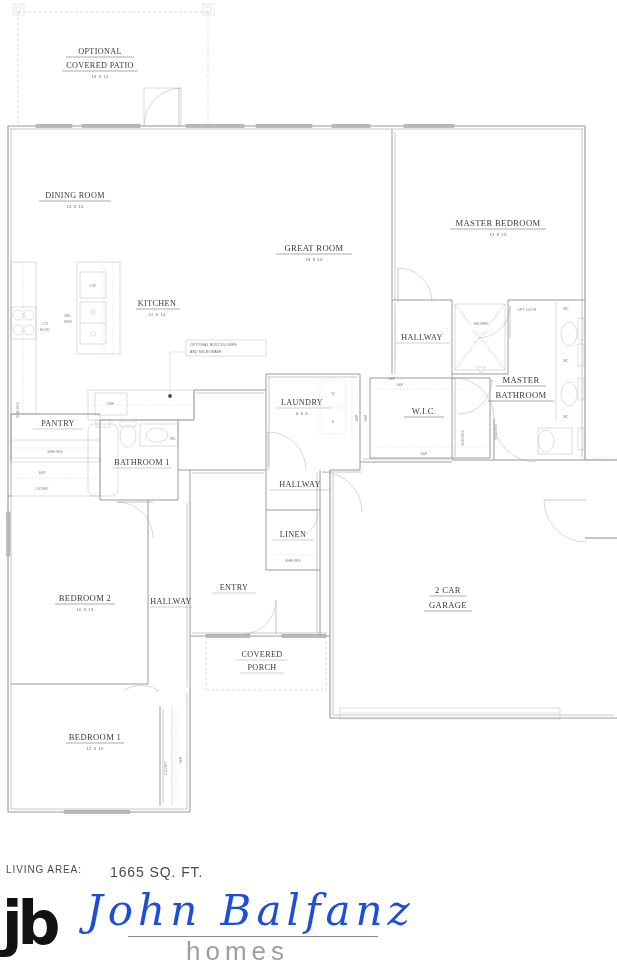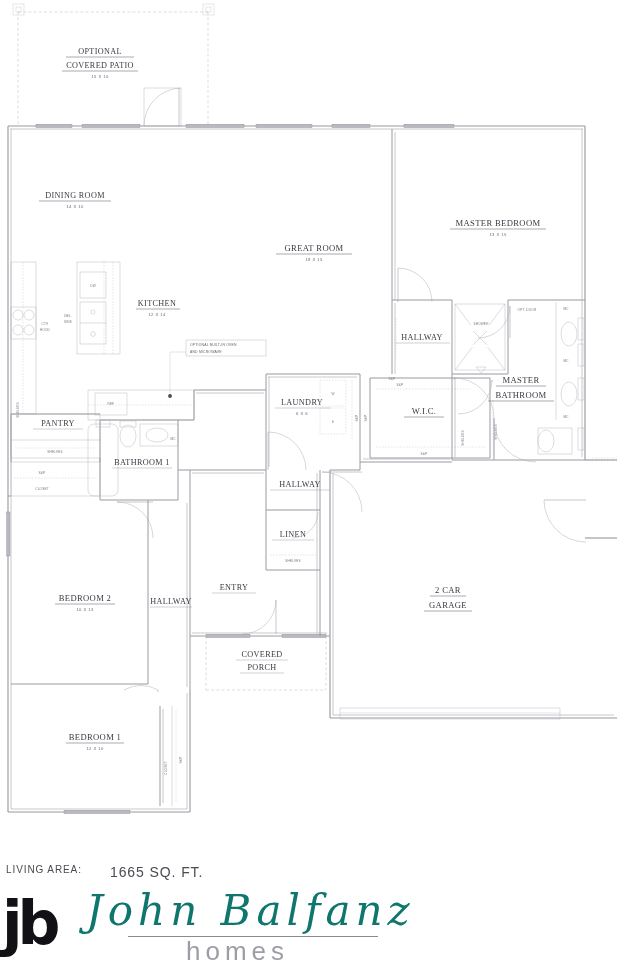--- a/index.html
+++ b/index.html
@@ -59,21 +59,21 @@
   #logoWrap{position:absolute;left:0px;top:62px;width:582px;height:70px;}
   .jbmark{
     position:absolute;left:2px;top:4px;
     font-family:"DejaVu Sans",sans-serif;
     font-size:60px;font-weight:bold;color:#111116;
     letter-spacing:-5px;line-height:58px;
   }
   .brandName{
     position:absolute;left:86px;top:-4px;
     font-family:"DejaVu Serif",serif;font-style:italic;
-    font-size:42px;letter-spacing:5px;color:#0f766e;
+    font-size:42px;letter-spacing:5px;color:#1d4ed8;
     white-space:nowrap;
   }
   .brandRule{
     position:absolute;left:128px;top:46px;width:250px;height:1px;
     background:#8a8a94;
   }
   .brandSub{
     position:absolute;left:186px;top:46px;
     font-family:"Liberation Sans",sans-serif;
     font-size:26px;letter-spacing:5px;color:#9d9da6;white-space:nowrap;

